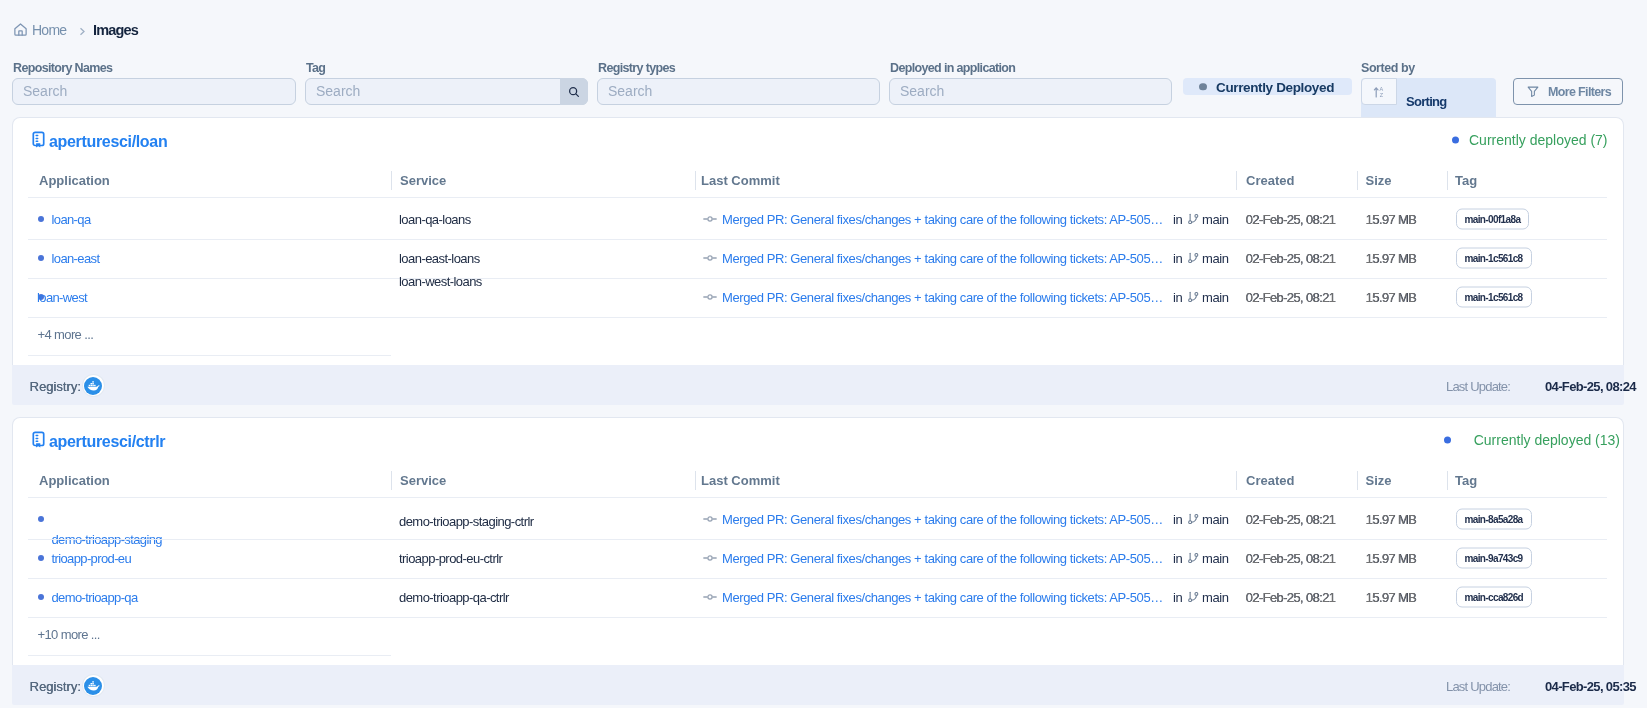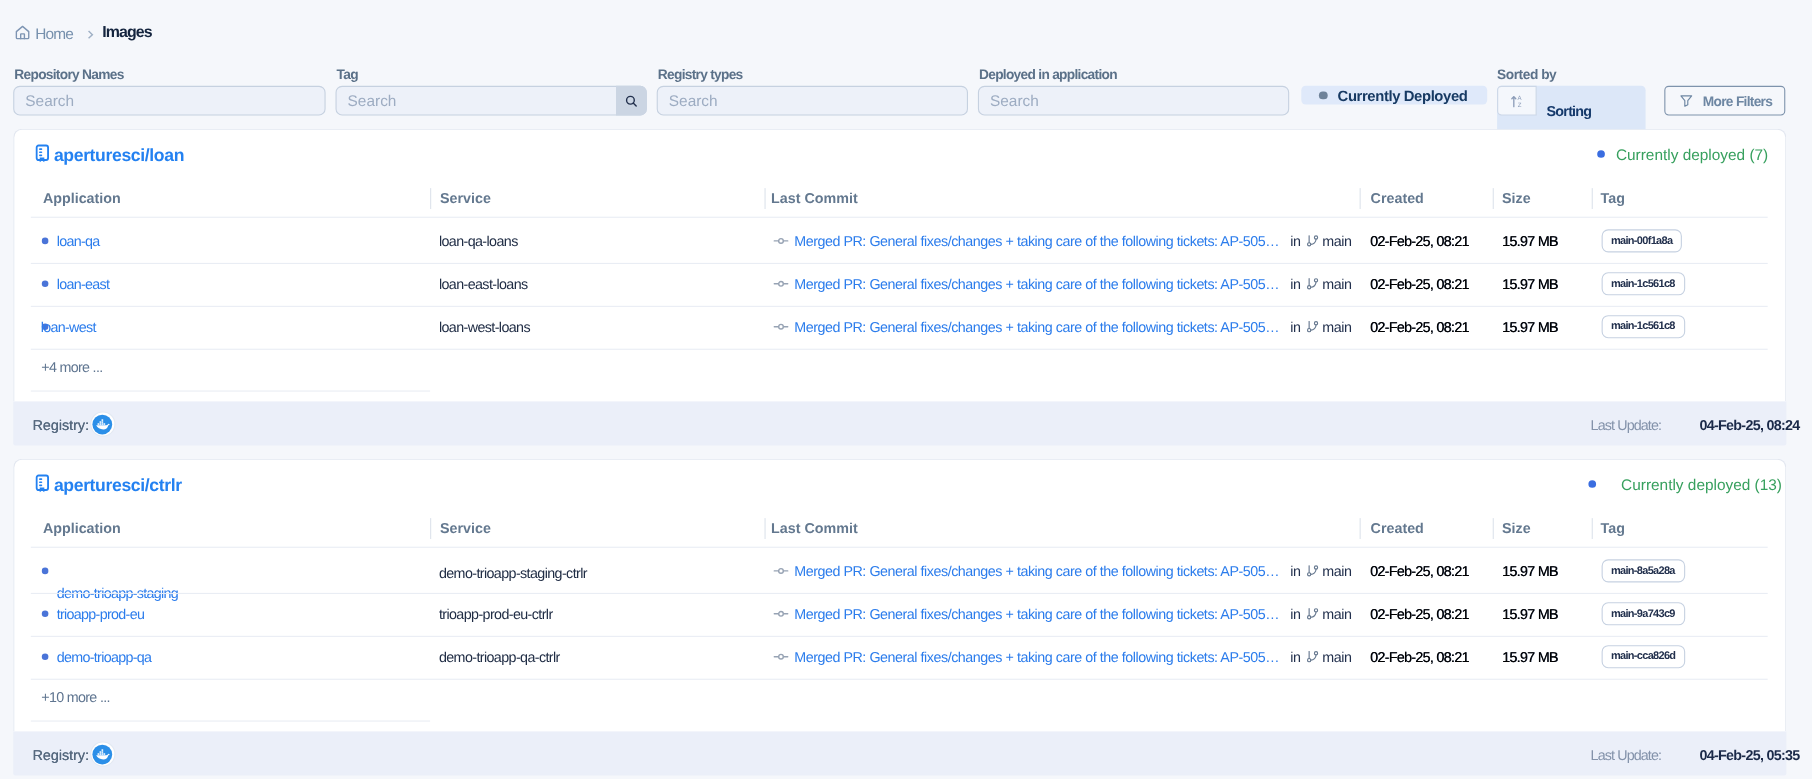--- a/index.html
+++ b/index.html
@@ -7,21 +7,21 @@
 .lbl { position:absolute; top:60.5px; font-size:12.5px; font-weight:bold; letter-spacing:-0.65px; color:#5b7189; }
 .input { position:absolute; top:78px; height:27px; background:#edf1f9; border:1px solid #c6d1e0; border-radius:6px; font-size:14px; color:#9dacc2; line-height:25px; padding-left:10px; }
 .hdr { position:absolute; font-size:13px; font-weight:bold; color:#63788f; transform:translateY(-50%); white-space:nowrap; }
 .vsep { position:absolute; width:1px; height:19px; background:#dde3ec; }
 .hline { position:absolute; height:1px; background:#e9edf4; }
 .applink { position:absolute; font-size:13px; letter-spacing:-0.62px; color:#2b7cec; transform:translateY(-50%); white-space:nowrap; }
 .svc { position:absolute; font-size:13px; letter-spacing:-0.55px; color:#202d45; transform:translateY(-50%); white-space:nowrap; }
 .dot { position:absolute; width:6px; height:6px; border-radius:50%; background:#4a74d8; transform:translateY(-50%); }
 .commitlink { position:absolute; font-size:13px; letter-spacing:-0.42px; color:#2b7cec; transform:translateY(-50%); white-space:nowrap; }
 .inmain { position:absolute; font-size:13px; letter-spacing:-0.4px; color:#22304d; transform:translateY(-50%); white-space:nowrap; }
-.dateval { position:absolute; font-size:13px; letter-spacing:-0.63px; color:#000000; transform:translateY(-50%); white-space:nowrap; text-shadow:0.3px 0 0 #1c2b49; }
+.dateval { position:absolute; font-size:13px; letter-spacing:-0.63px; color:#737373; transform:translateY(-50%); white-space:nowrap; text-shadow:0.3px 0 0 #1c2b49; }
 .chip { position:absolute; height:21px; border:1px solid #c6d1e1; border-radius:6px; background:#fff; font-size:10px; font-weight:bold; letter-spacing:-0.63px; color:#22304d; line-height:19px; padding:0 8px; transform:translateY(-50%); white-space:nowrap; }
 .more { position:absolute; font-size:13px; letter-spacing:-0.62px; color:#5f7590; transform:translateY(-50%); }
 .card { position:absolute; left:12px; width:1612px; background:#fff; border:1px solid #e2e7f0; border-radius:8px 8px 0 0; border-bottom:none; }
 .cfoot { position:absolute; left:12px; width:1612px; height:40px; background:#ebeff9; border-radius:0 0 2px 2px; }
 .ctitle { position:absolute; font-size:16px; font-weight:bold; letter-spacing:-0.33px; color:#2381f1; transform:translateY(-50%); }
 .cdep { position:absolute; font-size:14px; color:#37a05e; transform:translateY(-50%); white-space:nowrap; }
 .cdot { position:absolute; width:7px; height:7px; border-radius:50%; background:#3a6de0; transform:translateY(-50%); }
 .regtxt { position:absolute; font-size:13px; color:#56697f; transform:translateY(-50%); text-shadow:0.3px 0 0 #56697f; }
 .lu { position:absolute; font-size:13px; letter-spacing:-0.8px; color:#8392aa; transform:translateY(-50%); white-space:nowrap; }
 .luv { position:absolute; font-size:13px; font-weight:bold; letter-spacing:-0.64px; color:#1b2a49; transform:translateY(-50%); white-space:nowrap;margin-left:28px; }
@@ -125,21 +125,21 @@
     <circle cx="6" cy="18" r="2.8"></circle>
     <path d="M18 9a9 9 0 0 1-9 9"></path>
 </svg>
 <div class="inmain" style="left:1202px;top:258px;">main</div>
 <div class="dateval" style="left:1245.5px;top:258px;">02-Feb-25, 08:21</div>
 <div class="dateval" style="left:1365.5px;top:258px;">15.97 MB</div>
 <div class="chip" style="left:1455.5px;top:258px;">main-1c561c8</div>
 <div class="hline" style="left:28px;width:1579px;top:277.5px;"></div>
 <div class="dot" style="left:37.5px;top:297px;"></div>
 <div class="applink" style="left:37px;top:297px;">loan-west</div>
-<div class="svc" style="left:399px;top:297px;">loan-west-loans</div>
+<div class="svc" style="left:399px;top:281px;">loan-west-loans</div>
 <svg class="abs" style="left:703px;top:292px" width="14" height="10" viewBox="0 0 14 10" fill="none" stroke="#97a3b4" stroke-width="1.3" stroke-linecap="round">
  <circle cx="7" cy="5" r="2.1"></circle>
     <line x1="0.8" y1="5" x2="4.2" y2="5"></line>
     <line x1="9.8" y1="5" x2="13.2" y2="5"></line>
 </svg>
 <div class="commitlink" style="left:722px;top:297px;">Merged PR: General fixes/changes + taking care of the following tickets: AP-505…</div>
 <div class="inmain" style="left:1173px;top:297px;">in</div>
 <svg class="abs" style="left:1186.5px;top:290px" width="12.5" height="14" viewBox="0 0 24 24" fill="none" stroke="#66788f" stroke-width="2" stroke-linecap="round" stroke-linejoin="round">
  <line x1="6" x2="6" y1="3" y2="15"></line>
     <circle cx="18" cy="6" r="2.8"></circle>

